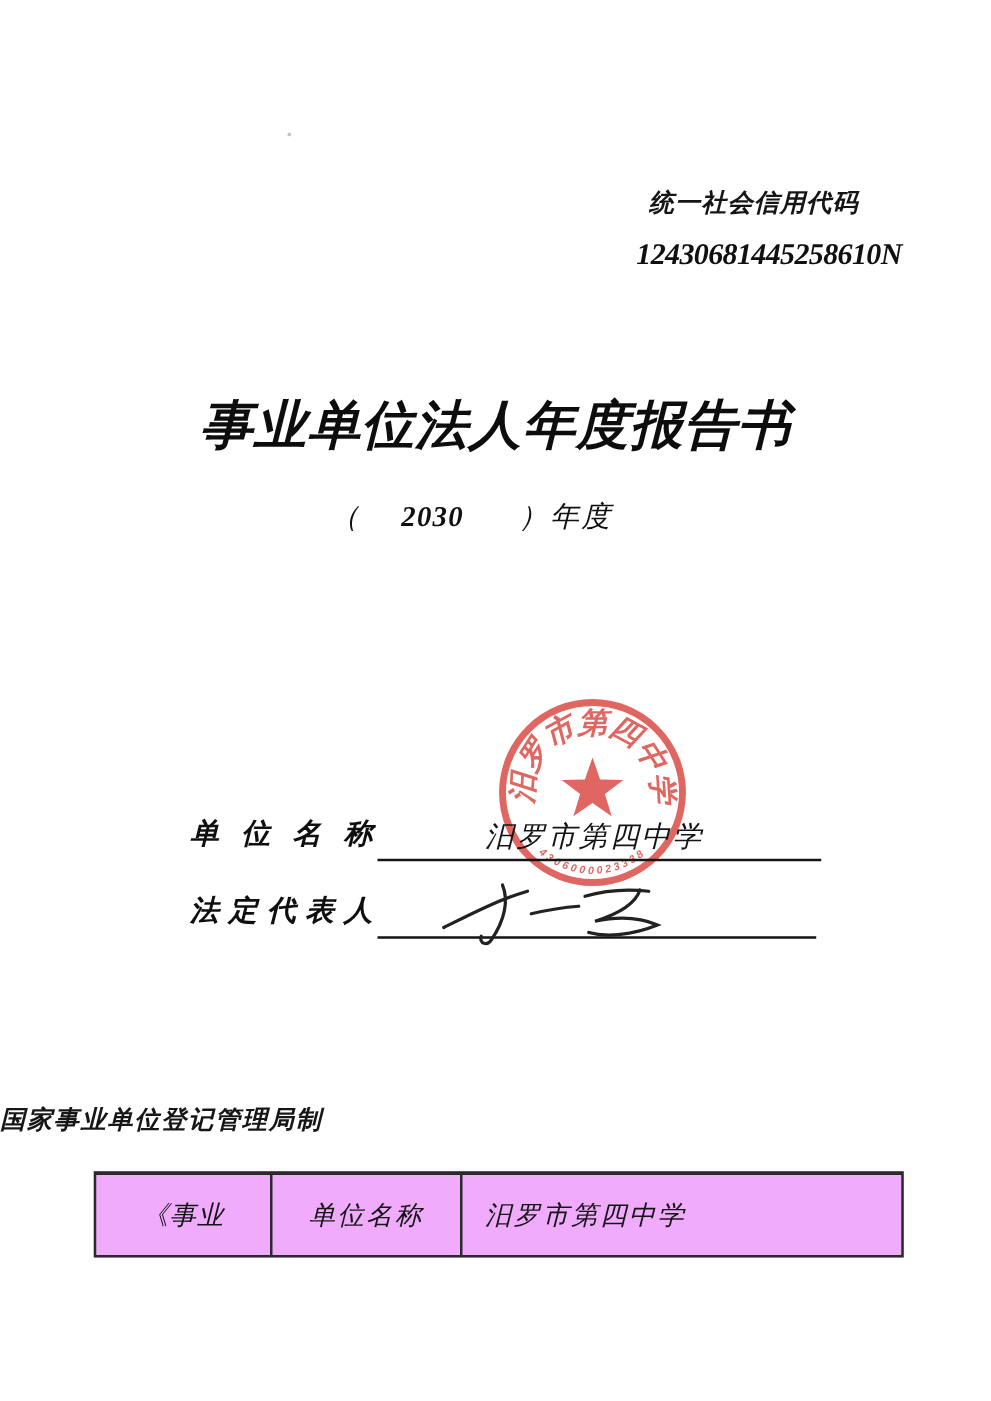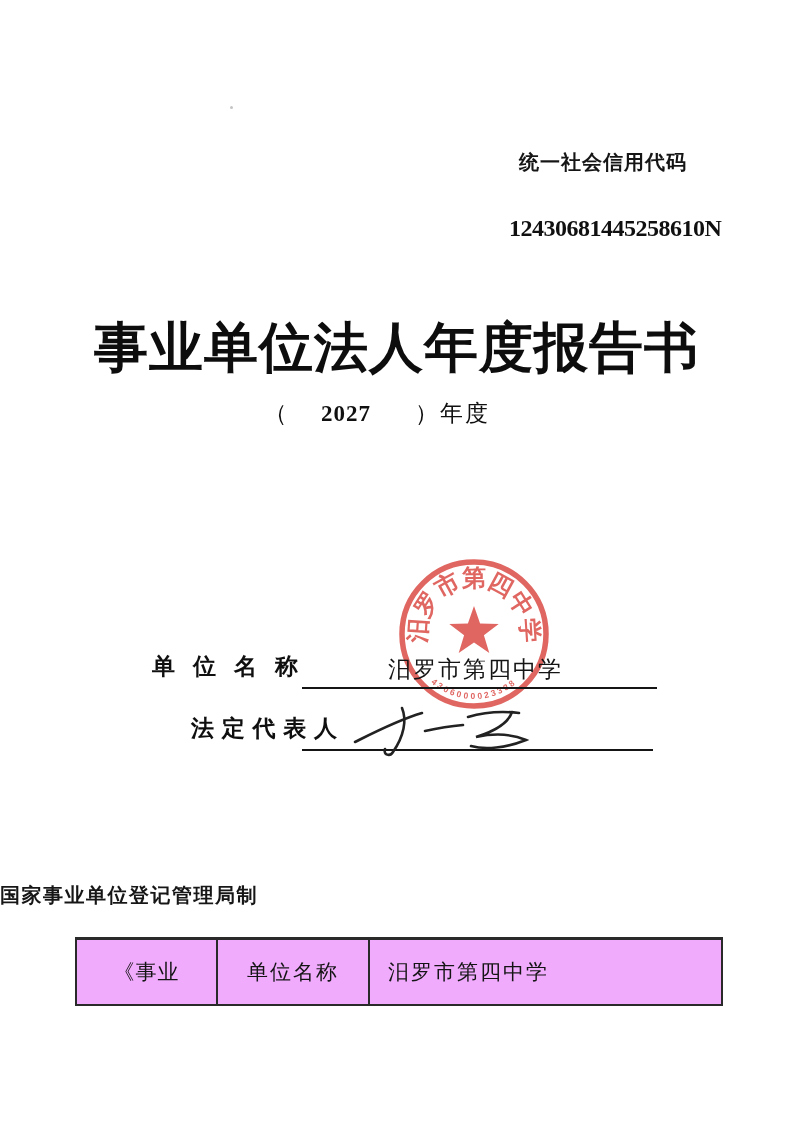--- a/index.html
+++ b/index.html
@@ -4,47 +4,47 @@
 <style>
   html, body { margin: 0; padding: 0; background: #ffffff; }
   .page {
     position: relative;
     width: 793px;
     height: 1110px;
     background: #ffffff;
     overflow: hidden;
     font-family: "Liberation Serif", serif;
     color: #1a1a1a;
+    font-style: italic;
   }
   .abs { position: absolute; }
 
   .speck {
     left: 230px; top: 106px; width: 3px; height: 3px;
     background: #c4c4c4; border-radius: 50%;
   }
 
   .credit-label {
     left: 519px; top: 149px;
     font-size: 20px; font-weight: 600; letter-spacing: 1px;
     color: #151515;
   }
   .credit-value {
     left: 509px; top: 191px;
     font-size: 24px; font-weight: 700; letter-spacing: -0.5px;
     color: #101010;
     font-family: "Liberation Serif", serif;
-    margin-top: 24px;
   }
 
   .doc-title {
     left: 0; right: 0; top: 312px;
     text-align: center;
     font-family: "Liberation Sans", sans-serif;
     font-weight: 800;
-    font-size: 54px;
+    font-size: 42px;
     letter-spacing: 1px;
     color: #0d0d0d;
     white-space: nowrap;
   }
 
   .year-line {
     left: 264px; top: 398px;
     font-size: 23px; color: #101010;
     white-space: nowrap;
   }
@@ -65,21 +65,21 @@
     font-family: "Liberation Sans", sans-serif;
     font-weight: 800;
     font-size: 23px;
     color: #0f0f0f;
     width: 146px;
     text-align: justify;
     text-align-last: justify;
     white-space: nowrap;
   }
   .label-unit { left: 152px; top: 651px; }
-  .label-rep  { left: 152px; top: 713px; margin-left: 39px; }
+  .label-rep  { left: 152px; top: 713px; }
 
   .rule { background: #151515; height: 2px; }
   .rule-1 { left: 302px; top: 687px; width: 355px; }
   .rule-2 { left: 302px; top: 749px; width: 351px; }
 
   .signature-svg { left: 340px; top: 700px; width: 220px; height: 58px; }
 
   .issuer-note {
     left: 0; right: 0; top: 882px;
     font-size: 20px; font-weight: 600; letter-spacing: 1.5px;
@@ -113,21 +113,21 @@
 
   <div class="abs speck"></div>
 
   <div class="abs credit-label">统一社会信用代码</div>
 
   <div class="abs credit-value">12430681445258610N</div>
 
   <div class="abs doc-title">事业单位法人年度报告书</div>
 
   <div class="abs year-line">
-    <span class="paren-open">（</span><span class="year-value">2027</span><span class="paren-close">）年度</span>
+    <span class="paren-open">（</span><span class="year-value">2030</span><span class="paren-close">）年度</span>
   </div>
 
   <svg class="abs stamp-svg" viewBox="0 0 180 180" xmlns="http://www.w3.org/2000/svg" opacity="0.82">
     <circle cx="90" cy="90" r="72" fill="none" stroke="#d9453f" stroke-width="5.5"></circle>
     <polygon fill="#d9453f" points="90,62 96.1,79.6 114.7,80 99.9,91.2 105.3,109 90,98.4 74.7,109 80.1,91.2 65.3,80 83.9,79.6"></polygon>
     <path id="seal-arc-path" d="M 43.6 102.4 A 48 48 0 1 1 136.4 102.4" fill="none"></path>
     <text font-size="24" font-weight="700" fill="#d9453f" font-family="Liberation Serif, serif">
       <textPath href="#seal-arc-path" startOffset="50%" text-anchor="middle">汨罗市第四中学</textPath>
     </text>
     <path id="seal-code-path" d="M 38.1 129.1 A 65 65 0 0 0 141.9 129.1" fill="none"></path>

